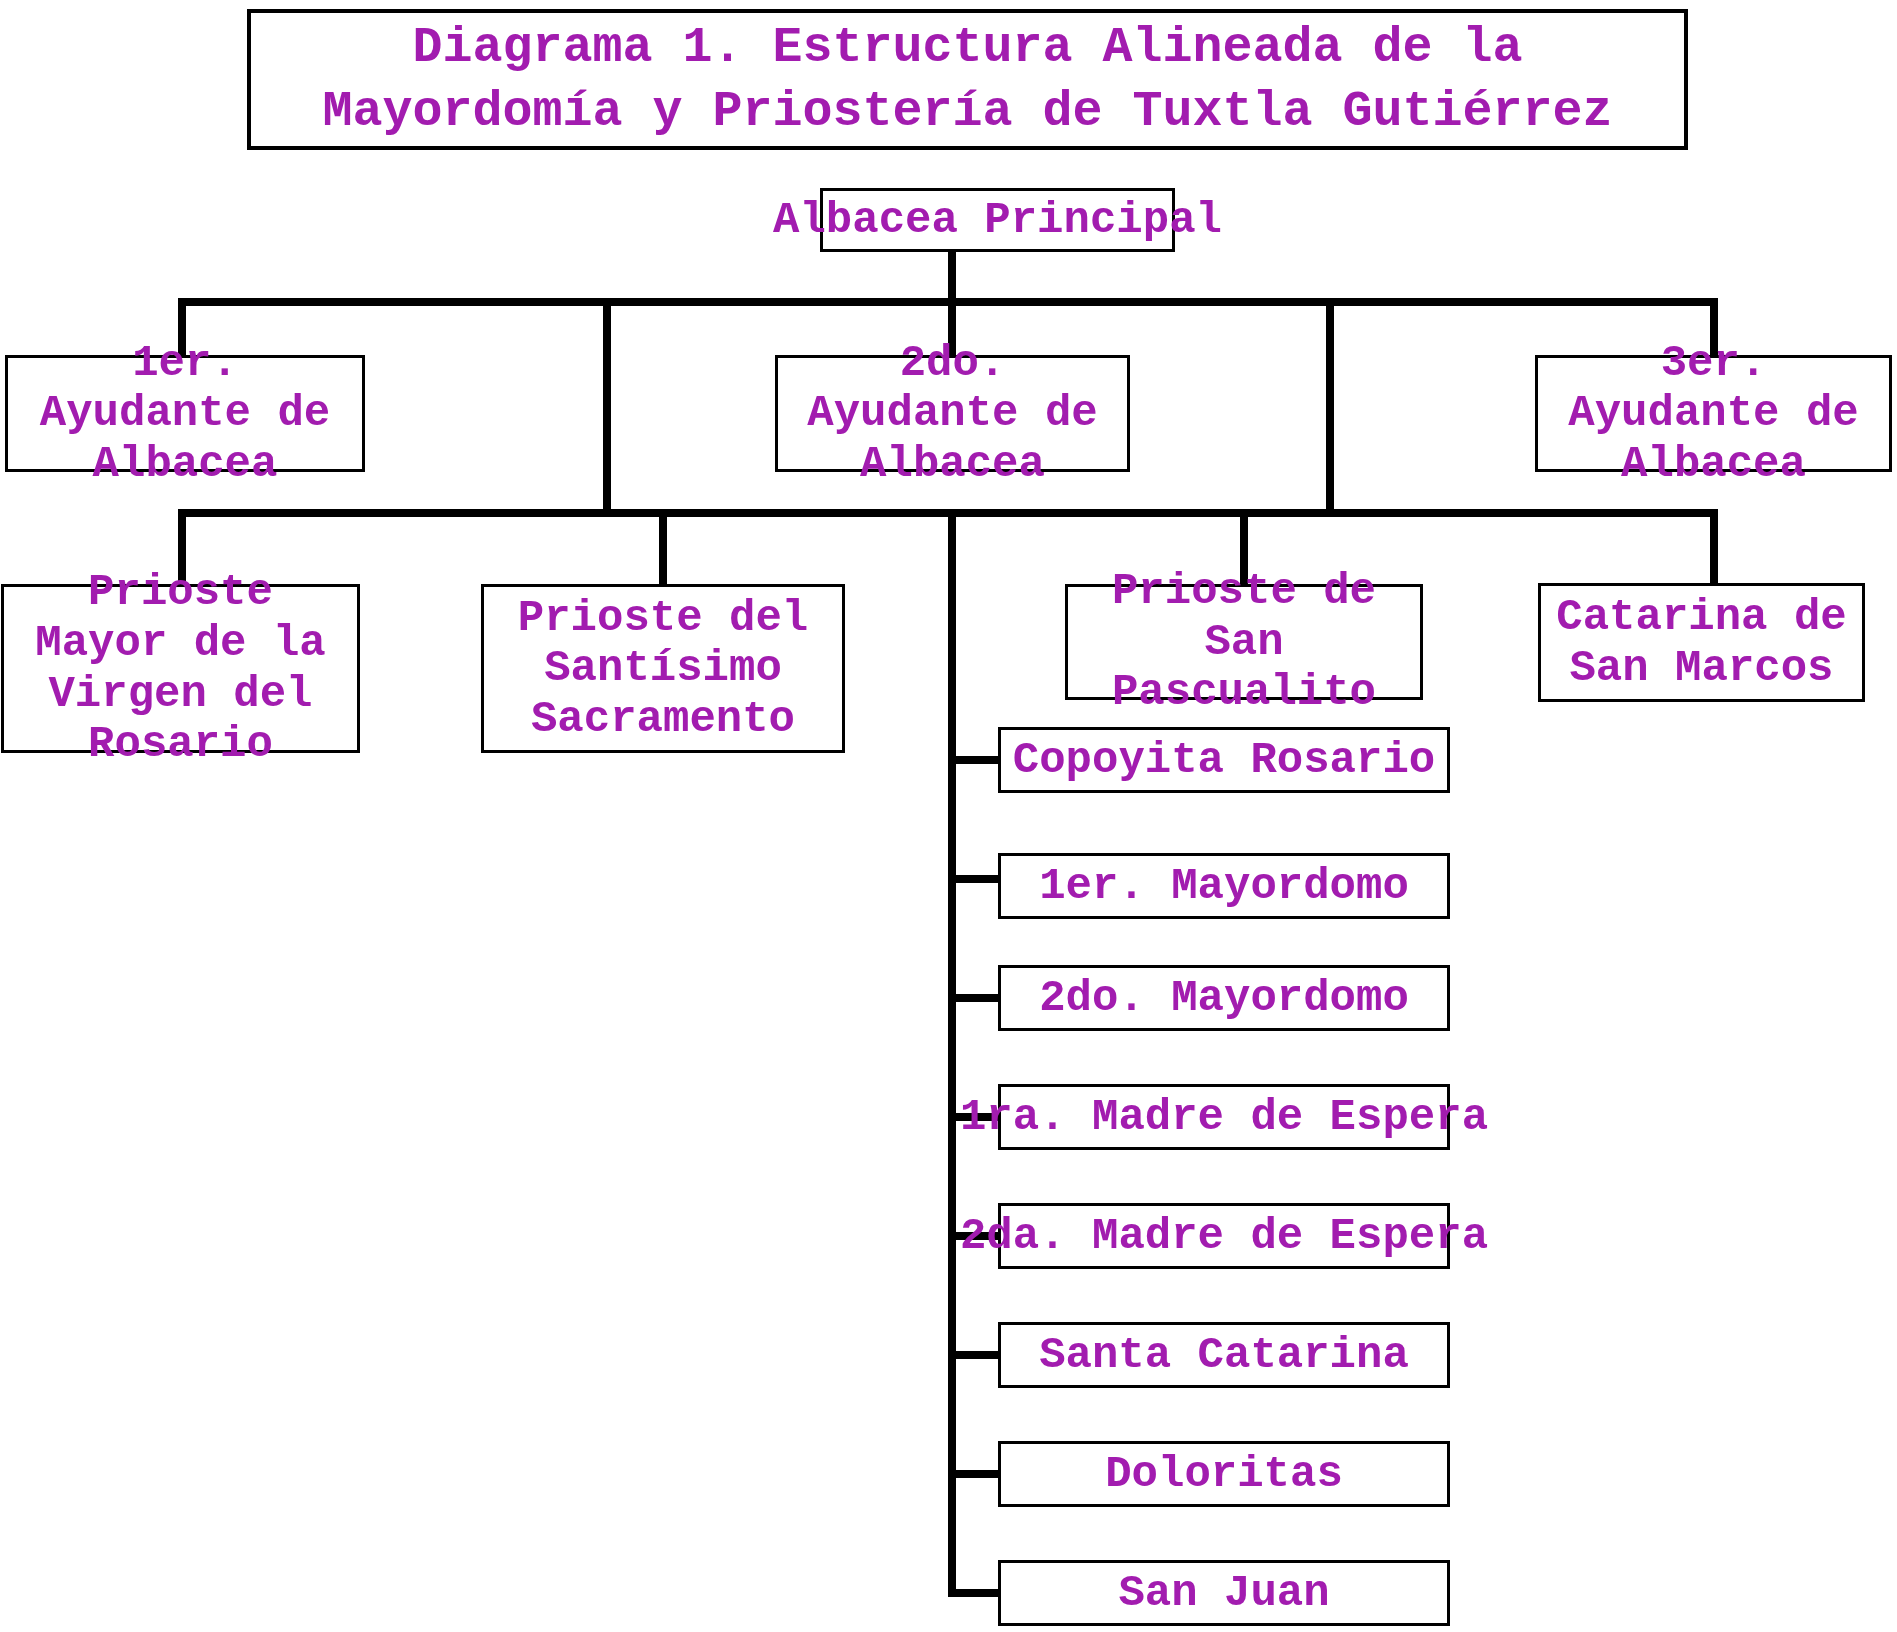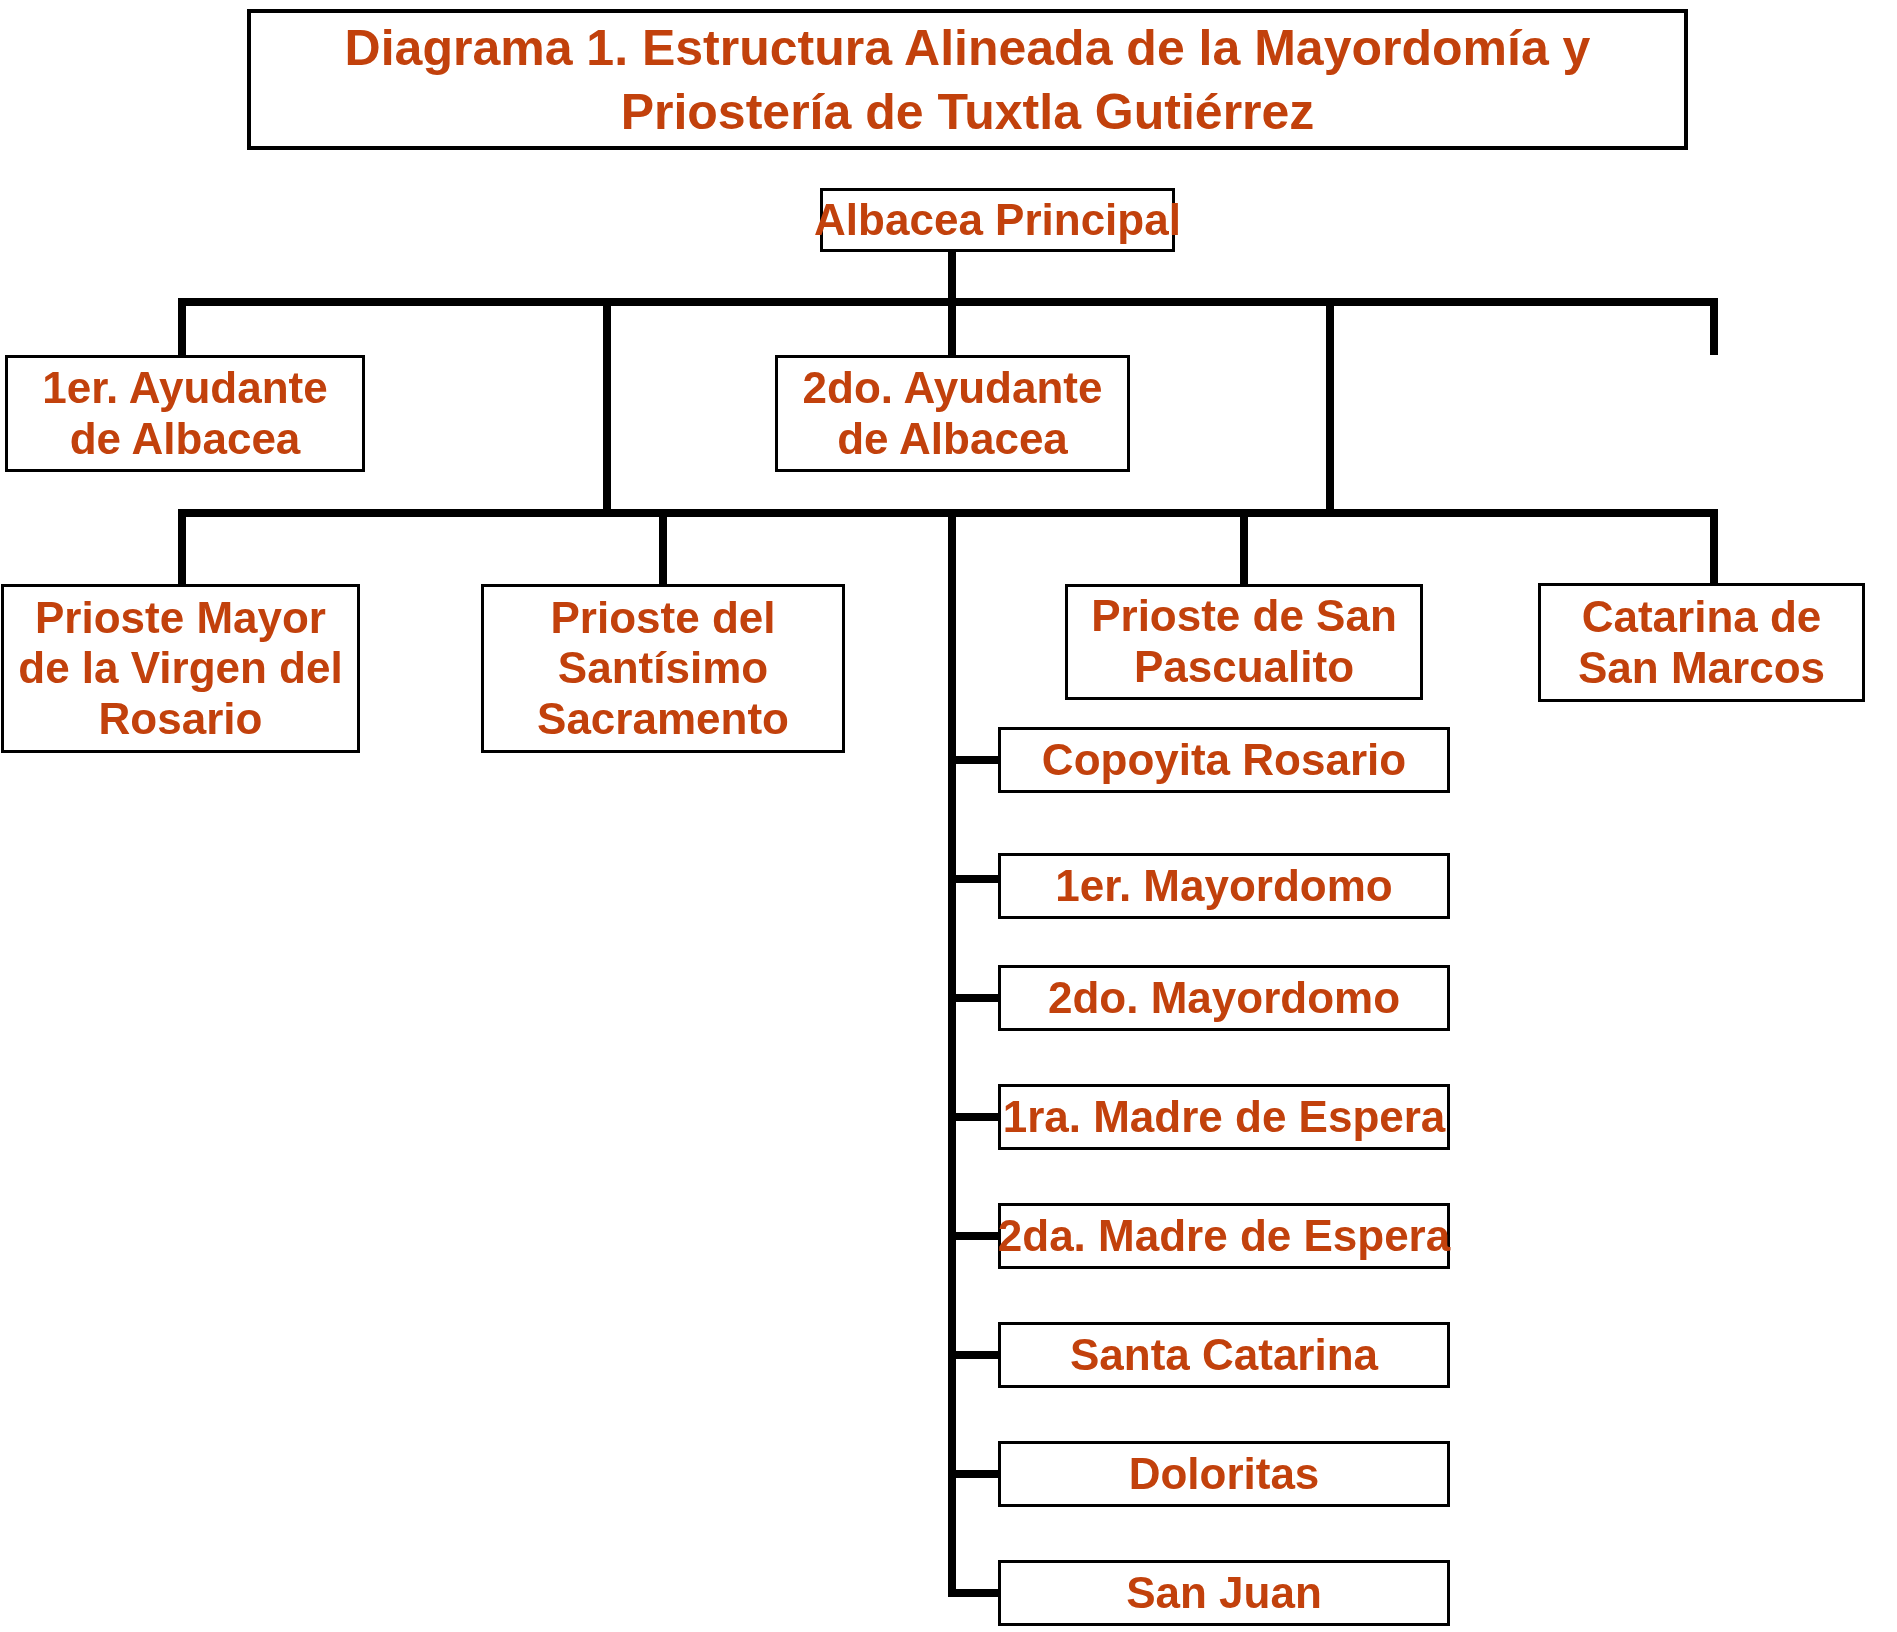--- a/index.html
+++ b/index.html
@@ -5,22 +5,22 @@
   html, body {
     margin: 0;
     padding: 0;
     background: #ffffff;
   }
   #canvas {
     position: relative;
     width: 1897px;
     height: 1632px;
     background: #ffffff;
-    font-family: Liberation Sans, sans-serif;
-    color: #c2410c;
+    font-family: Liberation Mono, monospace;
+    color: #a21caf;
     overflow: hidden;
   }
   .box {
     position: absolute;
     box-sizing: border-box;
     border: 3px solid #000000;
     background: #ffffff;
     display: flex;
     align-items: center;
     justify-content: center;
@@ -61,20 +61,23 @@
   <div class="vline" style="left:948px;  top:306px; width:8px; height:49px;"></div>
   <div class="vline" style="left:1710px; top:306px; width:8px; height:49px;"></div>
   <div class="vline" style="left:603px;  top:306px; width:8px; height:203px;"></div>
   <div class="vline" style="left:1326px; top:306px; width:8px; height:203px;"></div>
 
   <div class="box" style="left:5px; top:355px; width:360px; height:117px;">
     <span>1er. Ayudante de Albacea</span>
   </div>
   <div class="box" style="left:775px; top:355px; width:355px; height:117px;">
     <span>2do. Ayudante de Albacea</span>
+  </div>
+  <div class="box" style="left:1535px; top:355px; width:357px; height:117px;">
+    <span>3er. Ayudante de Albacea</span>
   </div>
 
   <div class="hline" style="left:178px; top:509px; width:1540px; height:8px;"></div>
   <div class="vline" style="left:178px;  top:517px; width:8px; height:67px;"></div>
   <div class="vline" style="left:659px;  top:517px; width:8px; height:67px;"></div>
   <div class="vline" style="left:1240px; top:517px; width:8px; height:67px;"></div>
   <div class="vline" style="left:1710px; top:517px; width:8px; height:66px;"></div>
 
   <div class="box" style="left:1px; top:584px; width:359px; height:169px;">
     <span>Prioste Mayor de la Virgen del Rosario</span>

